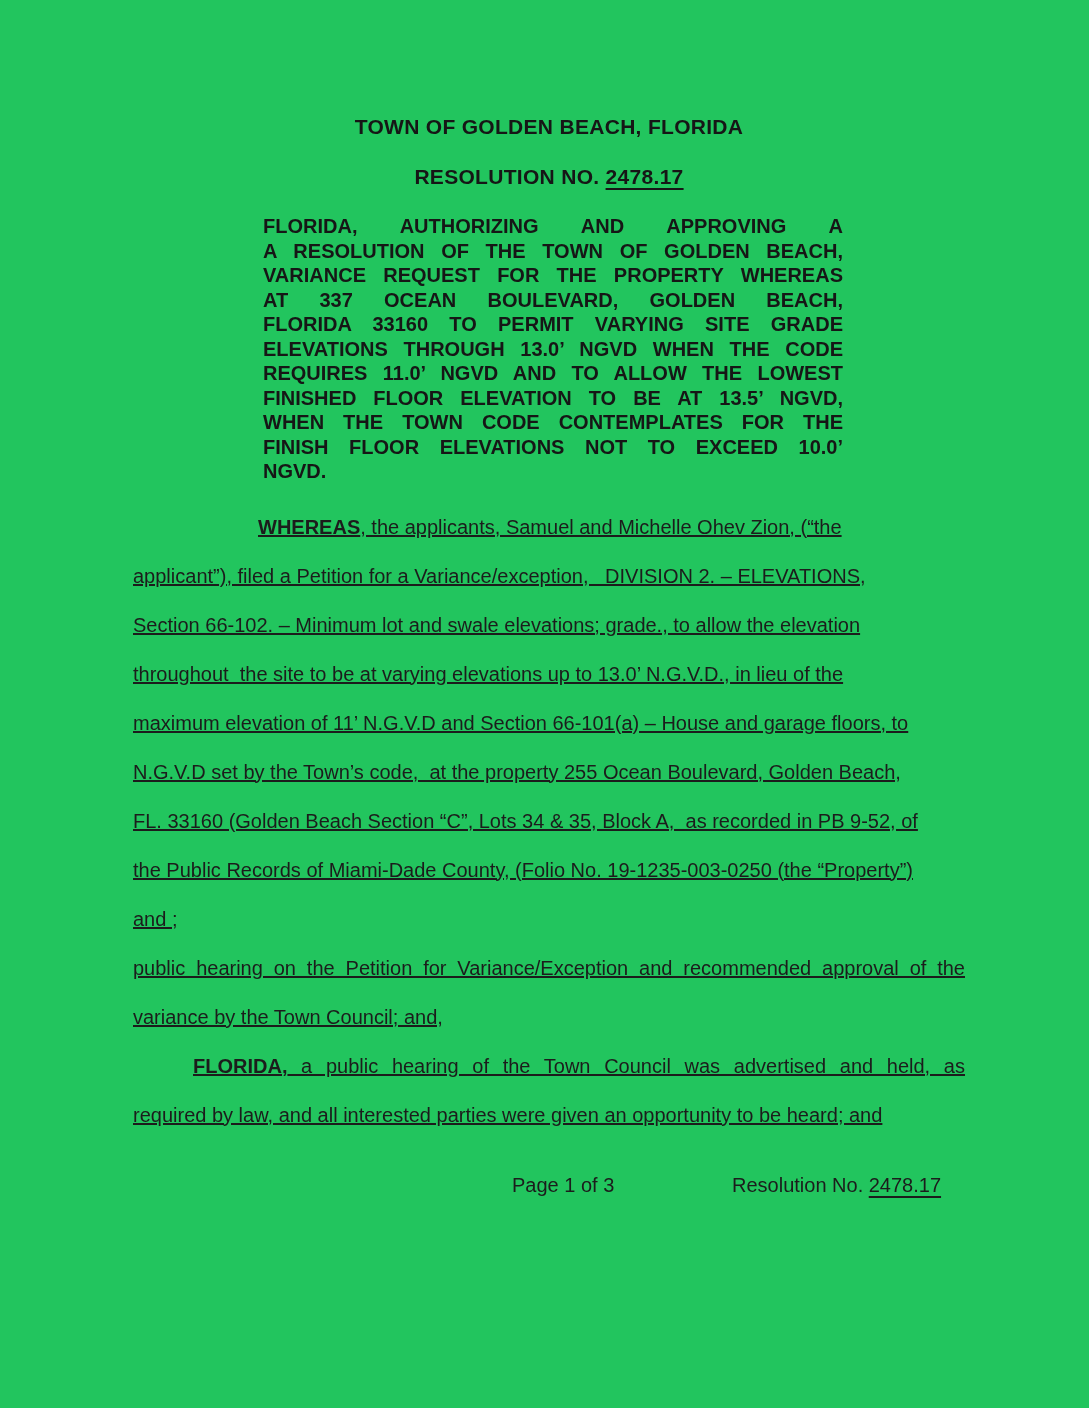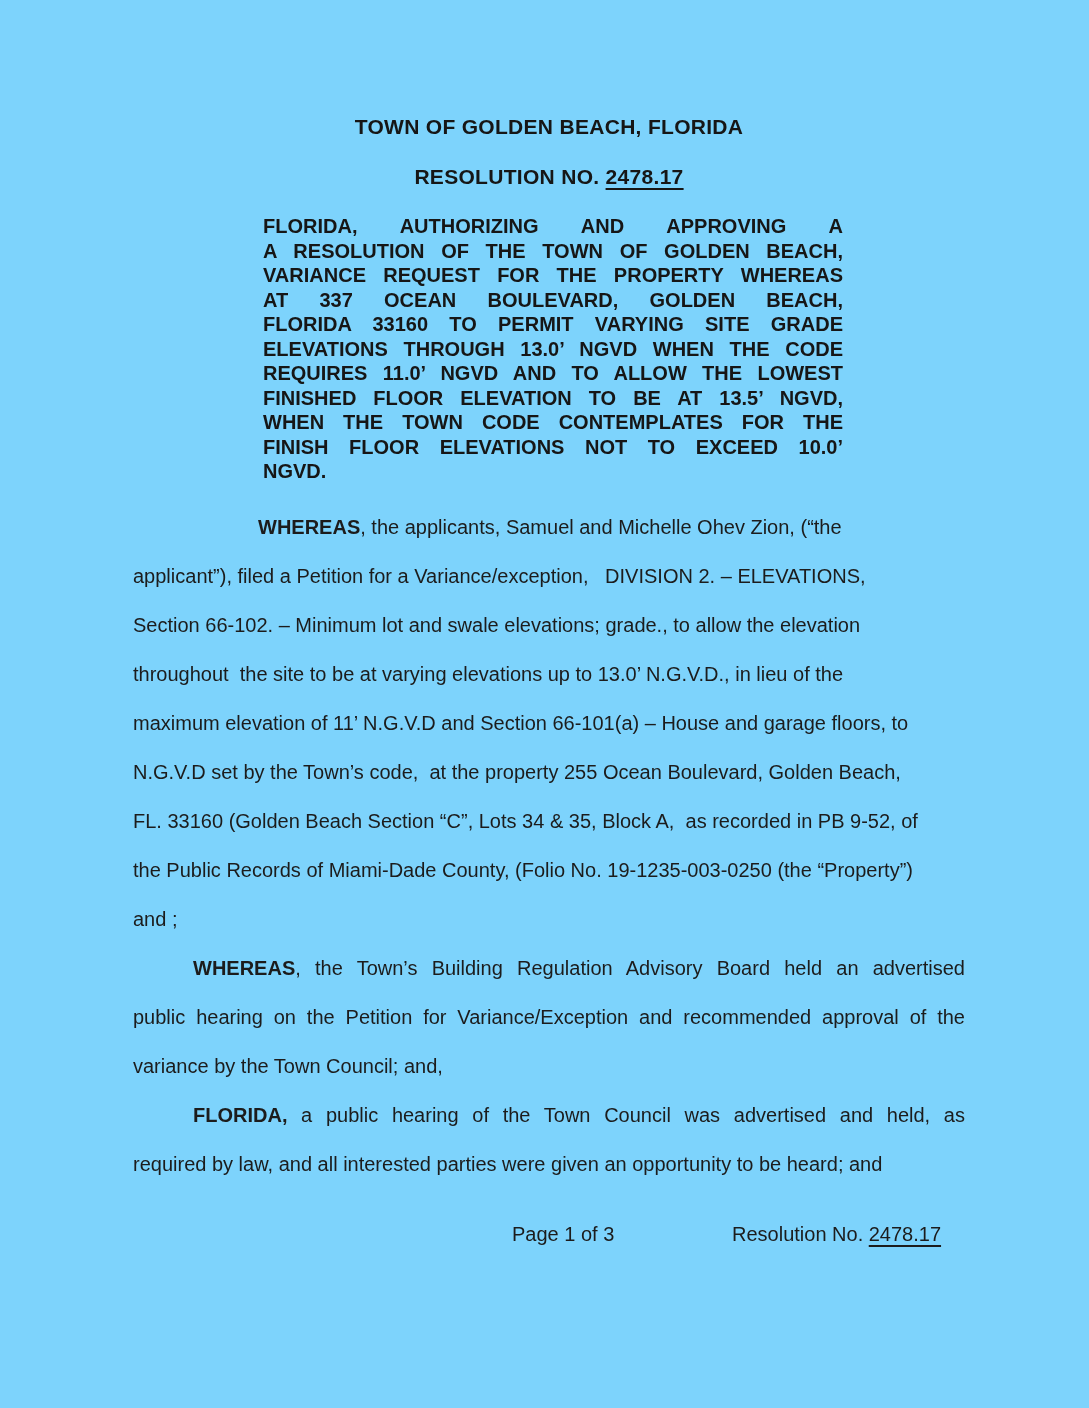--- a/index.html
+++ b/index.html
@@ -1,20 +1,20 @@
 <!DOCTYPE html>
 <html><head>
 <meta charset="utf-8">
 <style>
   html, body { margin: 0; padding: 0; background: #ffffff; }
   .page {
     position: relative;
     width: 1089px;
     height: 1408px;
-    background: #7dd3fc;
+    background: #22c55e;
     overflow: hidden;
     font-family: "Liberation Sans", sans-serif;
     color: #1c1c1c;
   }
   .content {
     margin-left: 133px;
     width: 832px;
   }
   .doc-title {
     margin-top: 112px;
@@ -58,20 +58,21 @@
     text-align-last: left;
   }
   .body-text {
     margin-top: 19px;
     font-size: 20px;
   }
   .line {
     height: 49px;
     line-height: 49px;
     white-space: pre;
+    text-decoration: underline;
   }
   .line.just {
     white-space: normal;
     text-align: justify;
     text-align-last: justify;
   }
   .indent-lg { padding-left: 125px; }
   .indent-sm { padding-left: 60px; }
   .line b { font-weight: bold; }
   .footer {
@@ -116,21 +117,20 @@
         <div class="line">Section 66-102. – Minimum lot and swale elevations; grade., to allow the elevation</div>
         <div class="line">throughout  the site to be at varying elevations up to 13.0’ N.G.V.D., in lieu of the</div>
         <div class="line">maximum elevation of 11’ N.G.V.D and Section 66-101(a) – House and garage floors, to</div>
         <div class="line">N.G.V.D set by the Town’s code,  at the property 255 Ocean Boulevard, Golden Beach,</div>
         <div class="line">FL. 33160 (Golden Beach Section “C”, Lots 34 &amp; 35, Block A,  as recorded in PB 9-52, of</div>
         <div class="line">the Public Records of Miami-Dade County, (Folio No. 19-1235-003-0250 (the “Property”)</div>
         <div class="line">and ;</div>
       </div>
 
       <div>
-        <div class="line just indent-sm"><b>WHEREAS</b><span>, the Town’s Building Regulation Advisory Board held an advertised</span></div>
         <div class="line just">public hearing on the Petition for Variance/Exception and recommended approval of the</div>
         <div class="line">variance by the Town Council; and,</div>
       </div>
 
       <div>
         <div class="line just indent-sm"><b>FLORIDA,</b><span> a public hearing of the Town Council was advertised and held, as</span></div>
         <div class="line">required by law, and all interested parties were given an opportunity to be heard; and</div>
       </div>
 
     </div>

